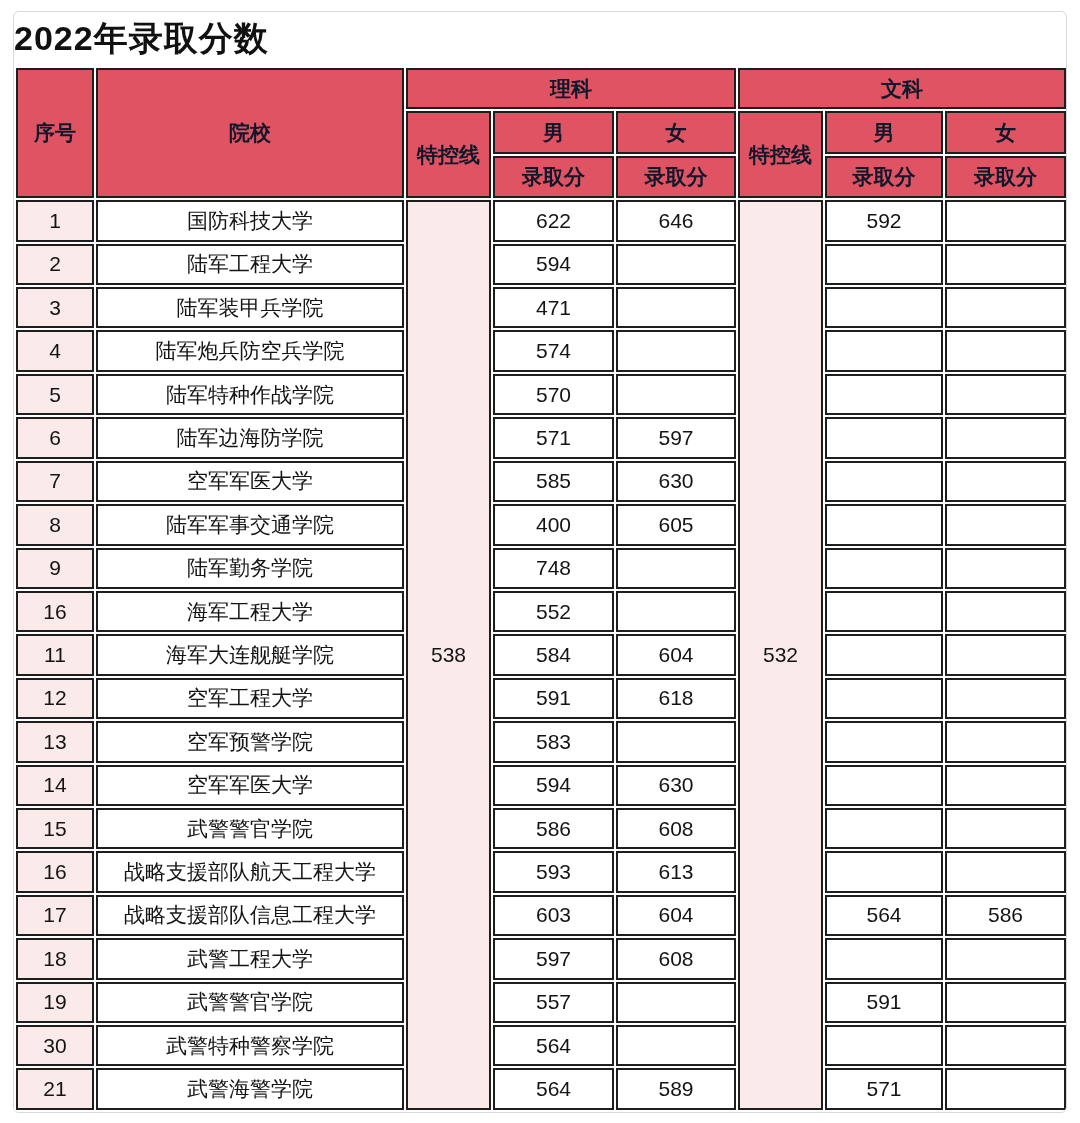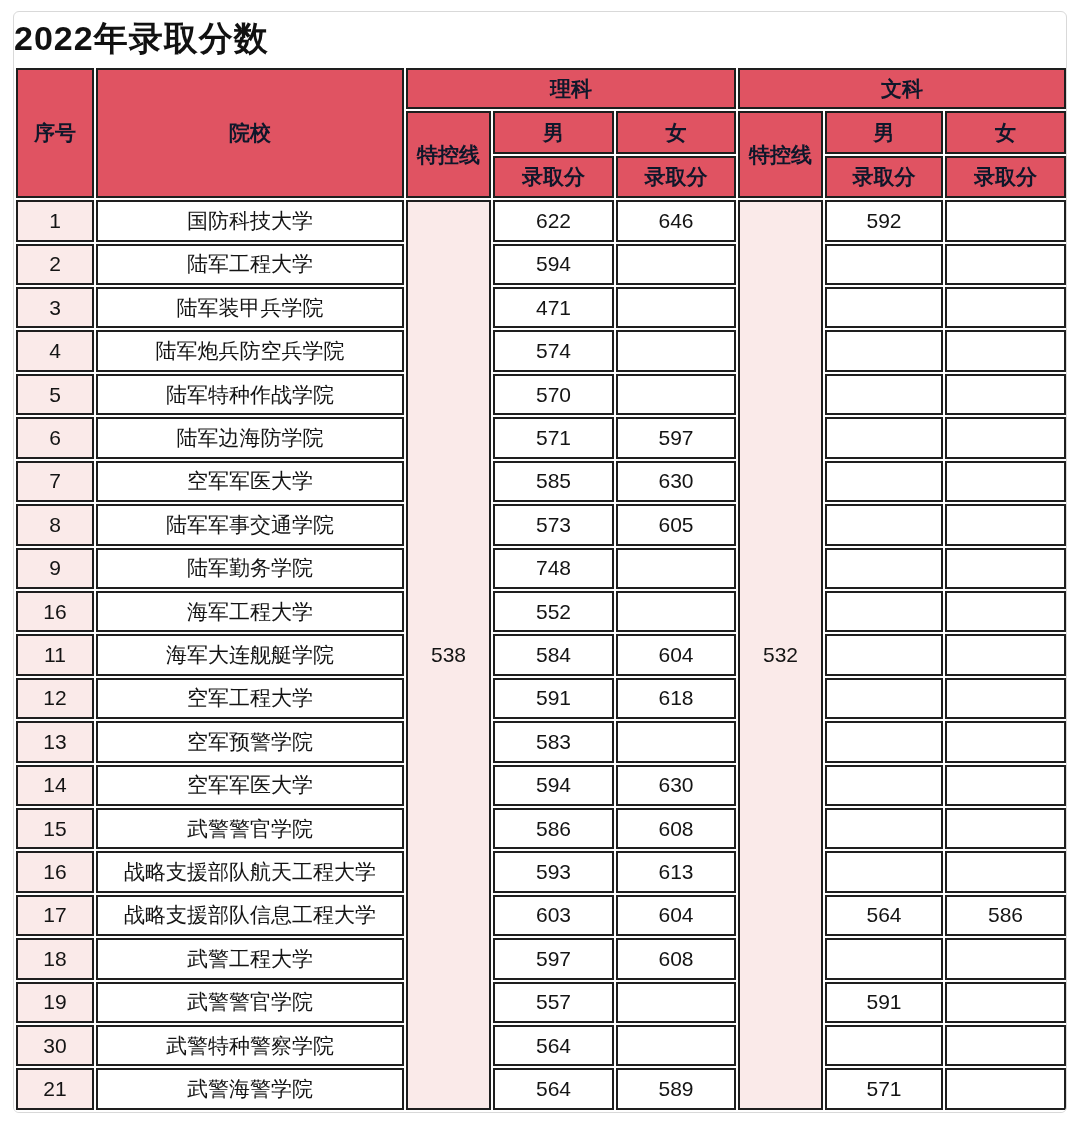--- a/index.html
+++ b/index.html
@@ -169,21 +169,21 @@
             <td class="pink">7</td>
             <td>空军军医大学</td>
             <td>585</td>
             <td>630</td>
             <td></td>
             <td></td>
           </tr>
           <tr class="data-row">
             <td class="pink">8</td>
             <td>陆军军事交通学院</td>
-            <td>573</td>
+            <td>400</td>
             <td>605</td>
             <td></td>
             <td></td>
           </tr>
           <tr class="data-row">
             <td class="pink">9</td>
             <td>陆军勤务学院</td>
             <td>748</td>
             <td></td>
             <td></td>

